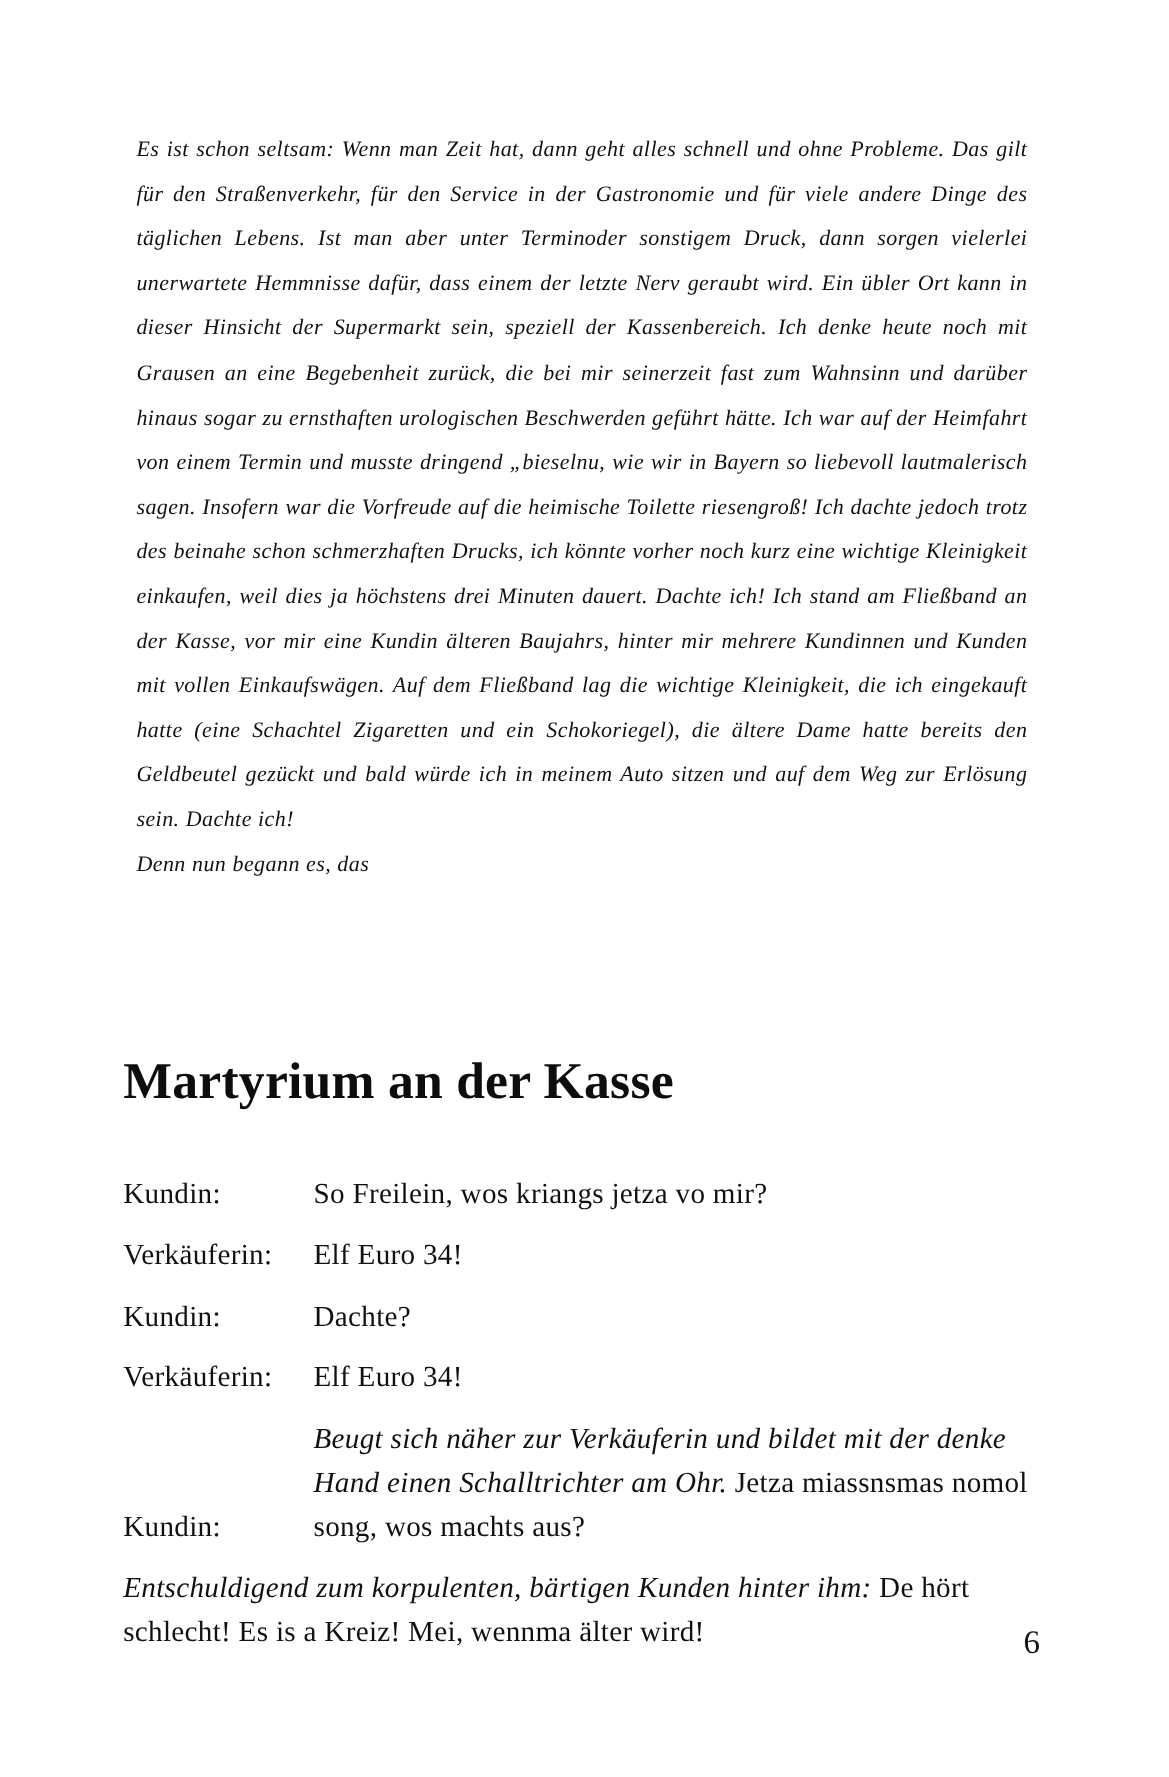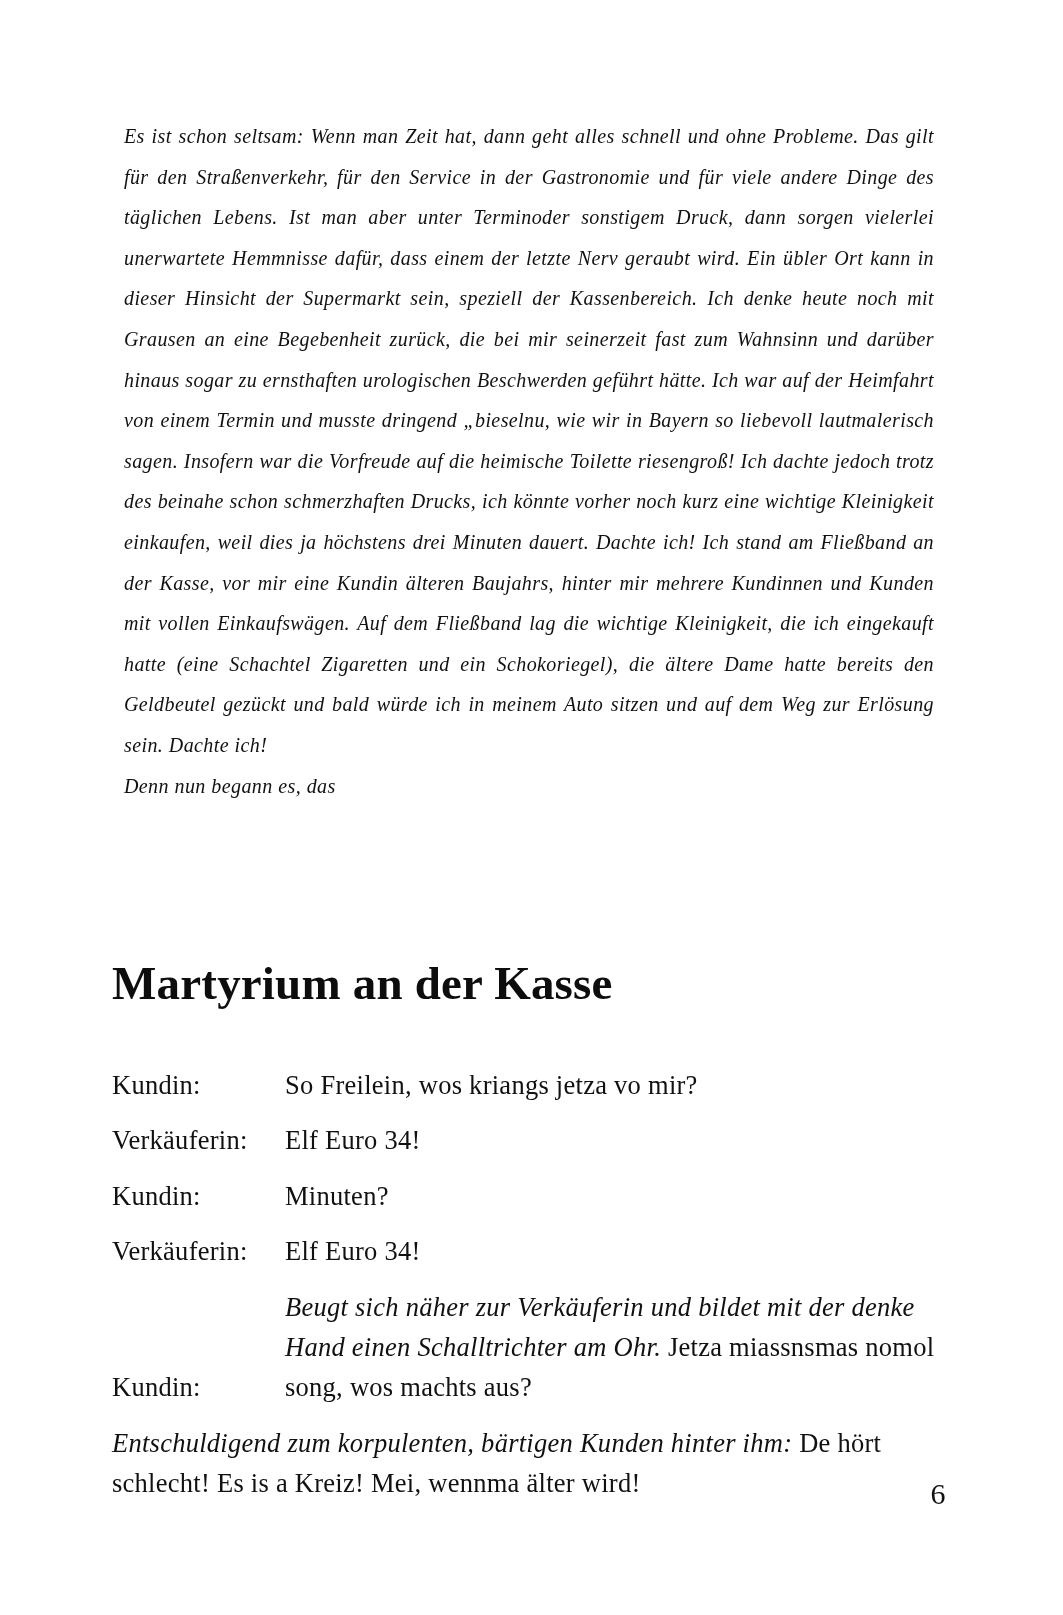--- a/index.html
+++ b/index.html
@@ -120,21 +120,21 @@
       <span class="dlg-speech"><span>So Freilein, wos kriangs jetza vo mir?</span></span>
     </div>
 
     <div class="dlg-row">
       <span class="dlg-speaker">Verkäuferin:</span>
       <span class="dlg-speech"><span>Elf Euro 34!</span></span>
     </div>
 
     <div class="dlg-row">
       <span class="dlg-speaker">Kundin:</span>
-      <span class="dlg-speech"><span>Minuten?</span></span>
+      <span class="dlg-speech"><span>Dachte?</span></span>
     </div>
 
     <div class="dlg-row">
       <span class="dlg-speaker">Verkäuferin:</span>
       <span class="dlg-speech"><span>Elf Euro 34!</span></span>
     </div>
 
     <div class="dlg-row">
       <span class="dlg-speaker">Kundin:</span>
       <span class="dlg-speech"><span class="stage">Beugt sich näher zur Verkäuferin und bildet mit der denke Hand einen Schalltrichter am Ohr.</span><span> Jetza miassnsmas nomol song, wos machts aus?</span></span>

